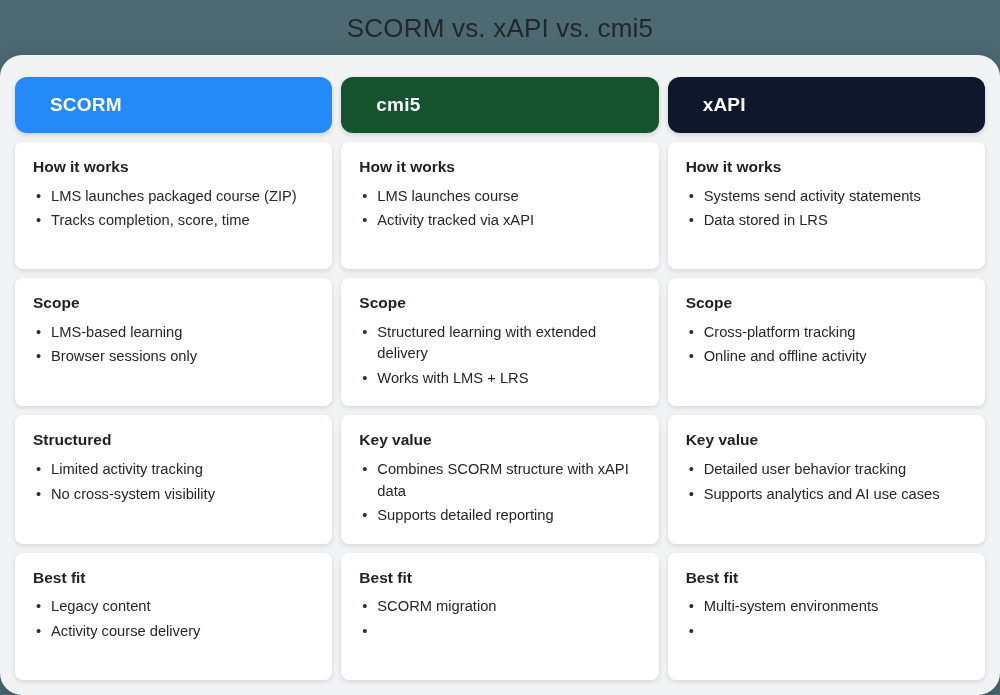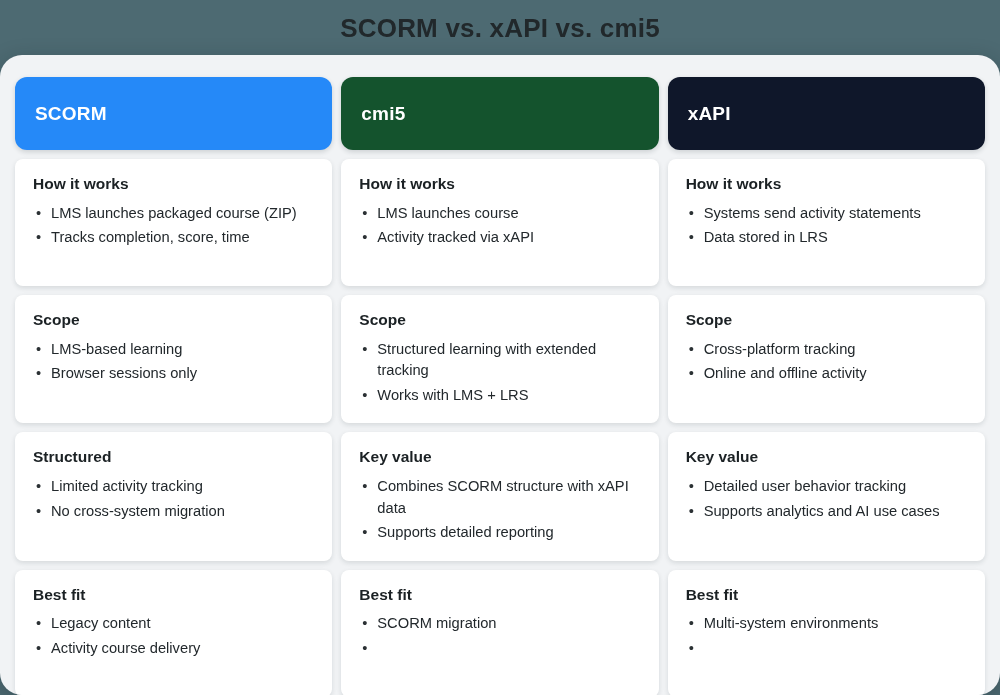--- a/index.html
+++ b/index.html
@@ -24,21 +24,21 @@
 
   
   .title-bar {
     height: 55px;
     display: flex;
     align-items: center;
     justify-content: center;
   }
   .title {
     font-size: 26px;
-    font-weight: bold;
+    font-weight: normal;
     color: #21282b;
     letter-spacing: 0.2px;
     line-height: 1;
   }
 
   
   .panel {
     position: absolute;
     left: 0;
     top: 55px;
@@ -55,25 +55,25 @@
   
   .grid {
     display: grid;
     grid-template-columns: repeat(3, 1fr);
     column-gap: 9px;
     row-gap: 9px;
   }
 
   
   .head-pill {
-    height: 73px;
+    height: 56px;
     border-radius: 12px;
     display: flex;
     align-items: center;
-    padding: 0 20px;
+    padding: 0 35px;
     box-sizing: border-box;
     box-shadow: 0 2px 5px rgba(20, 30, 40, 0.16);
   }
   .head-pill .head-label {
     color: #ffffff;
     font-size: 19px;
     font-weight: bold;
     letter-spacing: 0.2px;
   }
 
@@ -163,36 +163,36 @@
         <div class="card">
           <div class="card-title">Scope</div>
           <ul class="card-list">
             <li><span class="bullet">•</span><span>LMS-based learning</span></li>
             <li><span class="bullet">•</span><span>Browser sessions only</span></li>
           </ul>
         </div>
         <div class="card">
           <div class="card-title">Scope</div>
           <ul class="card-list">
-            <li><span class="bullet">•</span><span>Structured learning with extended tracking</span></li>
+            <li><span class="bullet">•</span><span>Structured learning with extended delivery</span></li>
             <li><span class="bullet">•</span><span>Works with LMS + LRS</span></li>
           </ul>
         </div>
         <div class="card">
           <div class="card-title">Scope</div>
           <ul class="card-list">
             <li><span class="bullet">•</span><span>Cross-platform tracking</span></li>
             <li><span class="bullet">•</span><span>Online and offline activity</span></li>
           </ul>
         </div>
         <div class="card">
           <div class="card-title">Structured</div>
           <ul class="card-list">
             <li><span class="bullet">•</span><span>Limited activity tracking</span></li>
-            <li><span class="bullet">•</span><span>No cross-system migration</span></li>
+            <li><span class="bullet">•</span><span>No cross-system visibility</span></li>
           </ul>
         </div>
         <div class="card">
           <div class="card-title">Key value</div>
           <ul class="card-list">
             <li><span class="bullet">•</span><span>Combines SCORM structure with xAPI data</span></li>
             <li><span class="bullet">•</span><span>Supports detailed reporting</span></li>
           </ul>
         </div>
         <div class="card">

